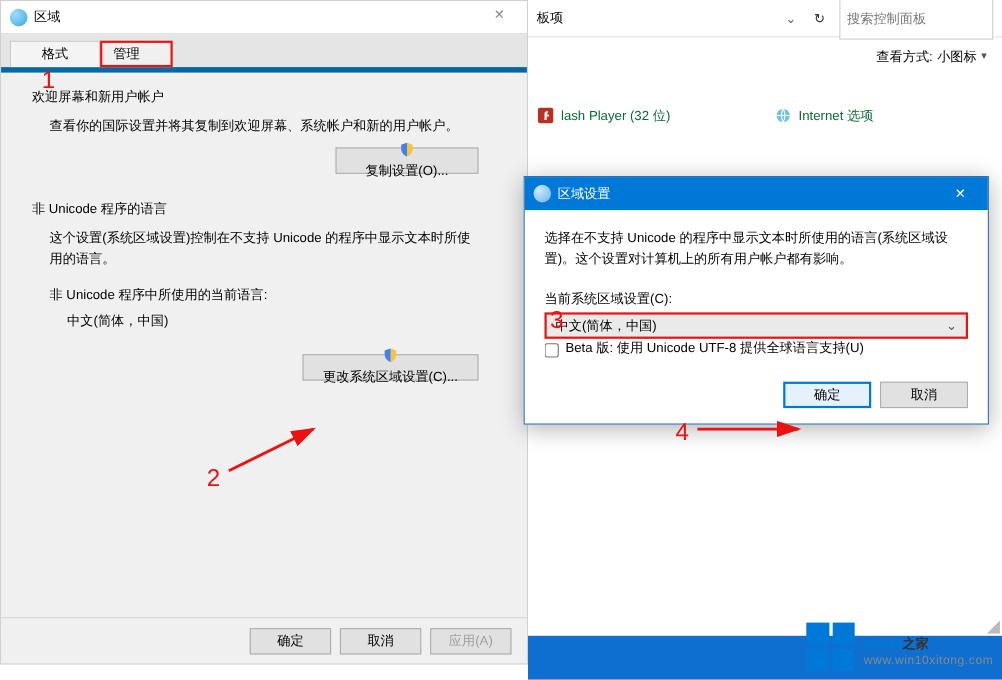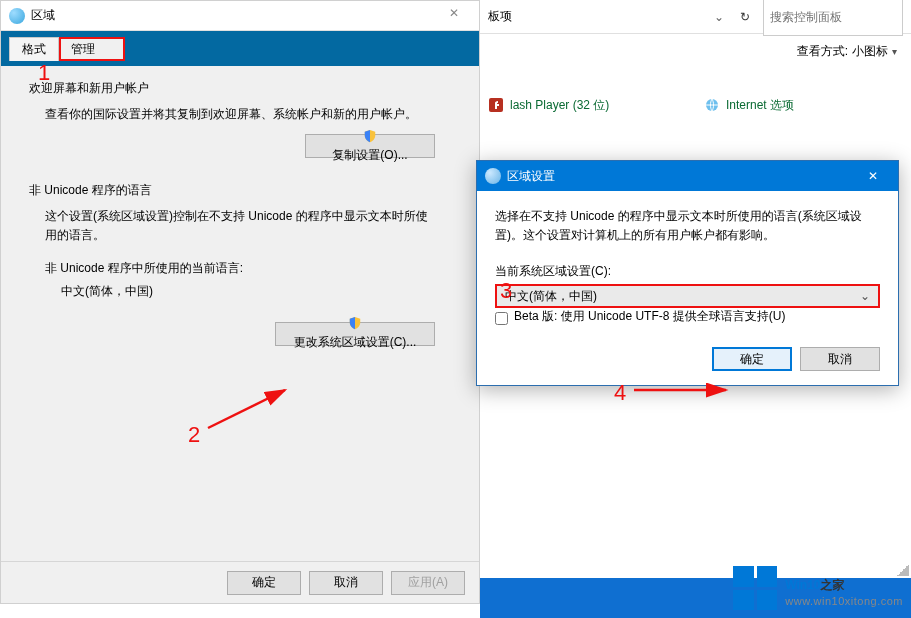--- a/index.html
+++ b/index.html
@@ -1,26 +1,26 @@
 <!DOCTYPE html>
 <html><head>
 <meta charset="utf-8">
 <style>
   * { box-sizing: border-box; margin: 0; padding: 0; font-family: "Microsoft YaHei", "Segoe UI", sans-serif; font-size: 12px; }
   body { width: 911px; height: 618px; background: #fff; position: relative; overflow: hidden; }
 
   
-  .region-dialog { position: absolute; left: 0; top: 0; width: 480px; height: 604px; background: #0369a1; border: 1px solid #d0d0d0; }
+  .region-dialog { position: absolute; left: 0; top: 0; width: 480px; height: 604px; background: #e5e5e5; border: 1px solid #d0d0d0; }
   .region-titlebar { height: 30px; display: flex; align-items: center; padding: 0 8px; background: #fff; border-bottom: 1px solid #e0e0e0; }
   .region-titlebar .globe { width: 16px; height: 16px; border-radius: 50%; background: radial-gradient(circle at 30% 30%, #9edcff, #3aa7de); margin-right: 6px; }
   .region-titlebar .title { flex: 1; }
   .region-titlebar .close { width: 34px; height: 20px; text-align: center; color: #888; cursor: pointer; }
 
   .tabs { display: flex; height: 24px; margin-top: 6px; padding-left: 8px; gap: 0; }
-  .tab { padding: 3px 12px; border: 1px solid #c9c9c9; background: #f4f4f4; border-bottom: none; cursor: pointer; }
+  .tab { padding: 3px 28px; border: 1px solid #c9c9c9; background: #f4f4f4; border-bottom: none; cursor: pointer; }
   .tab.active { background: #f0f0f0; }
   .tab.highlight-box { border: 2px solid #e11; padding: 2px 28px 2px 10px; }
 
   .tab-body { border-top: 5px solid #0369a1; padding: 14px 28px; height: 524px; background: #f0f0f0; }
 
   .group { margin-bottom: 24px; }
   .group > .group-title { margin-bottom: 8px; }
   .group .group-inner { padding: 0 16px; }
   .group .desc { margin-bottom: 10px; line-height: 1.6; }
   .group .sub { margin-top: 14px; }

